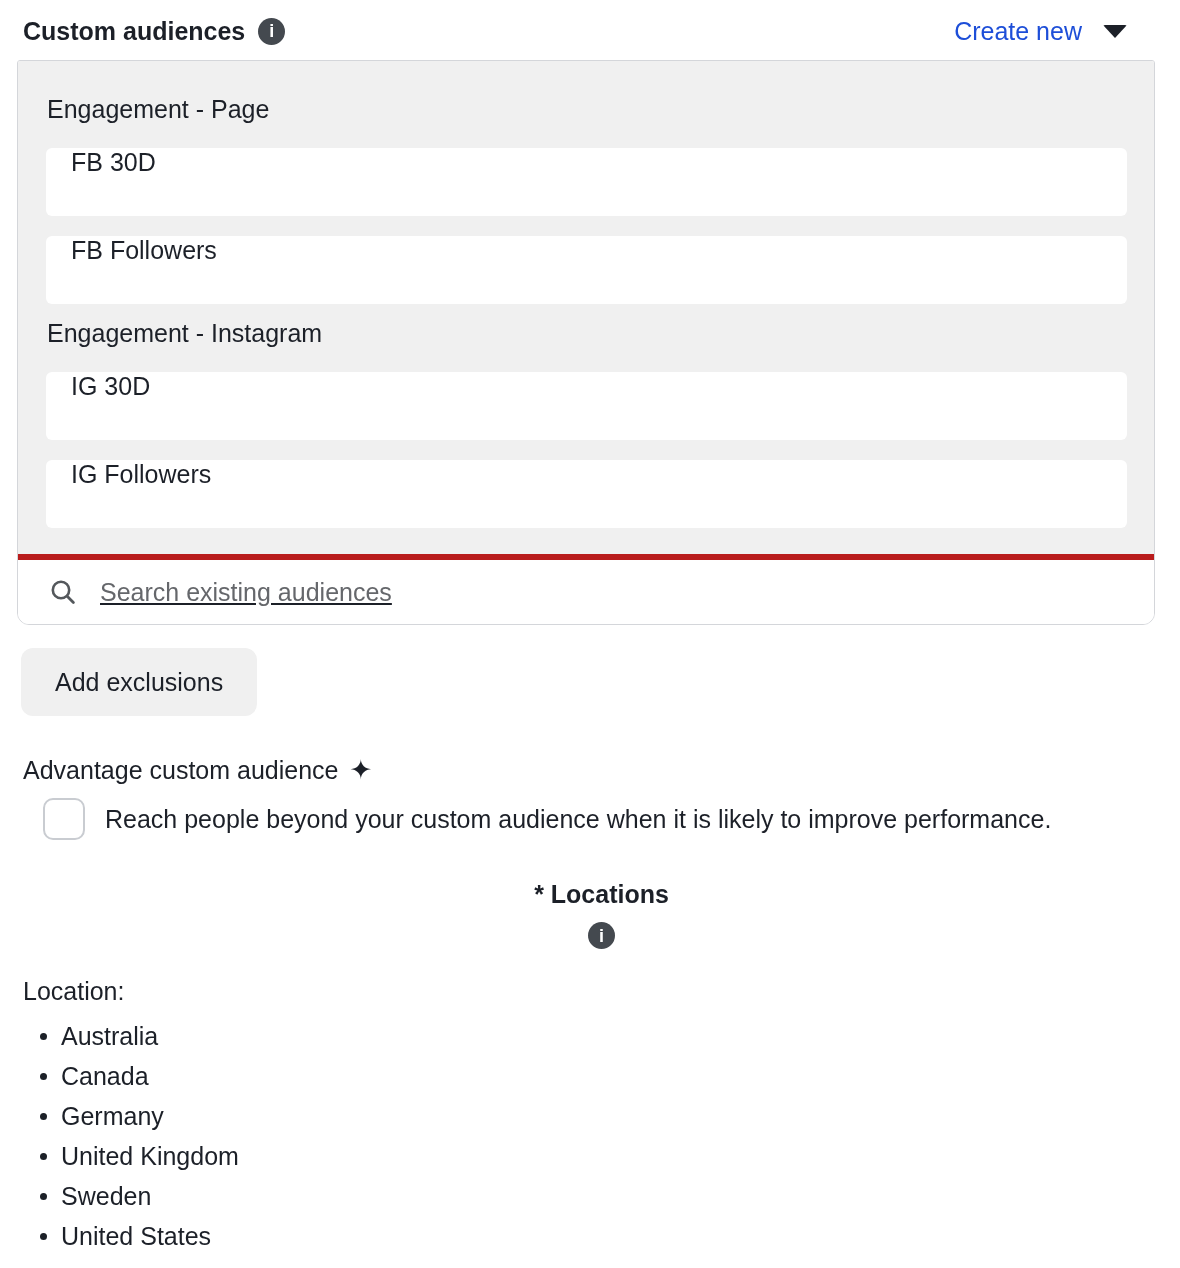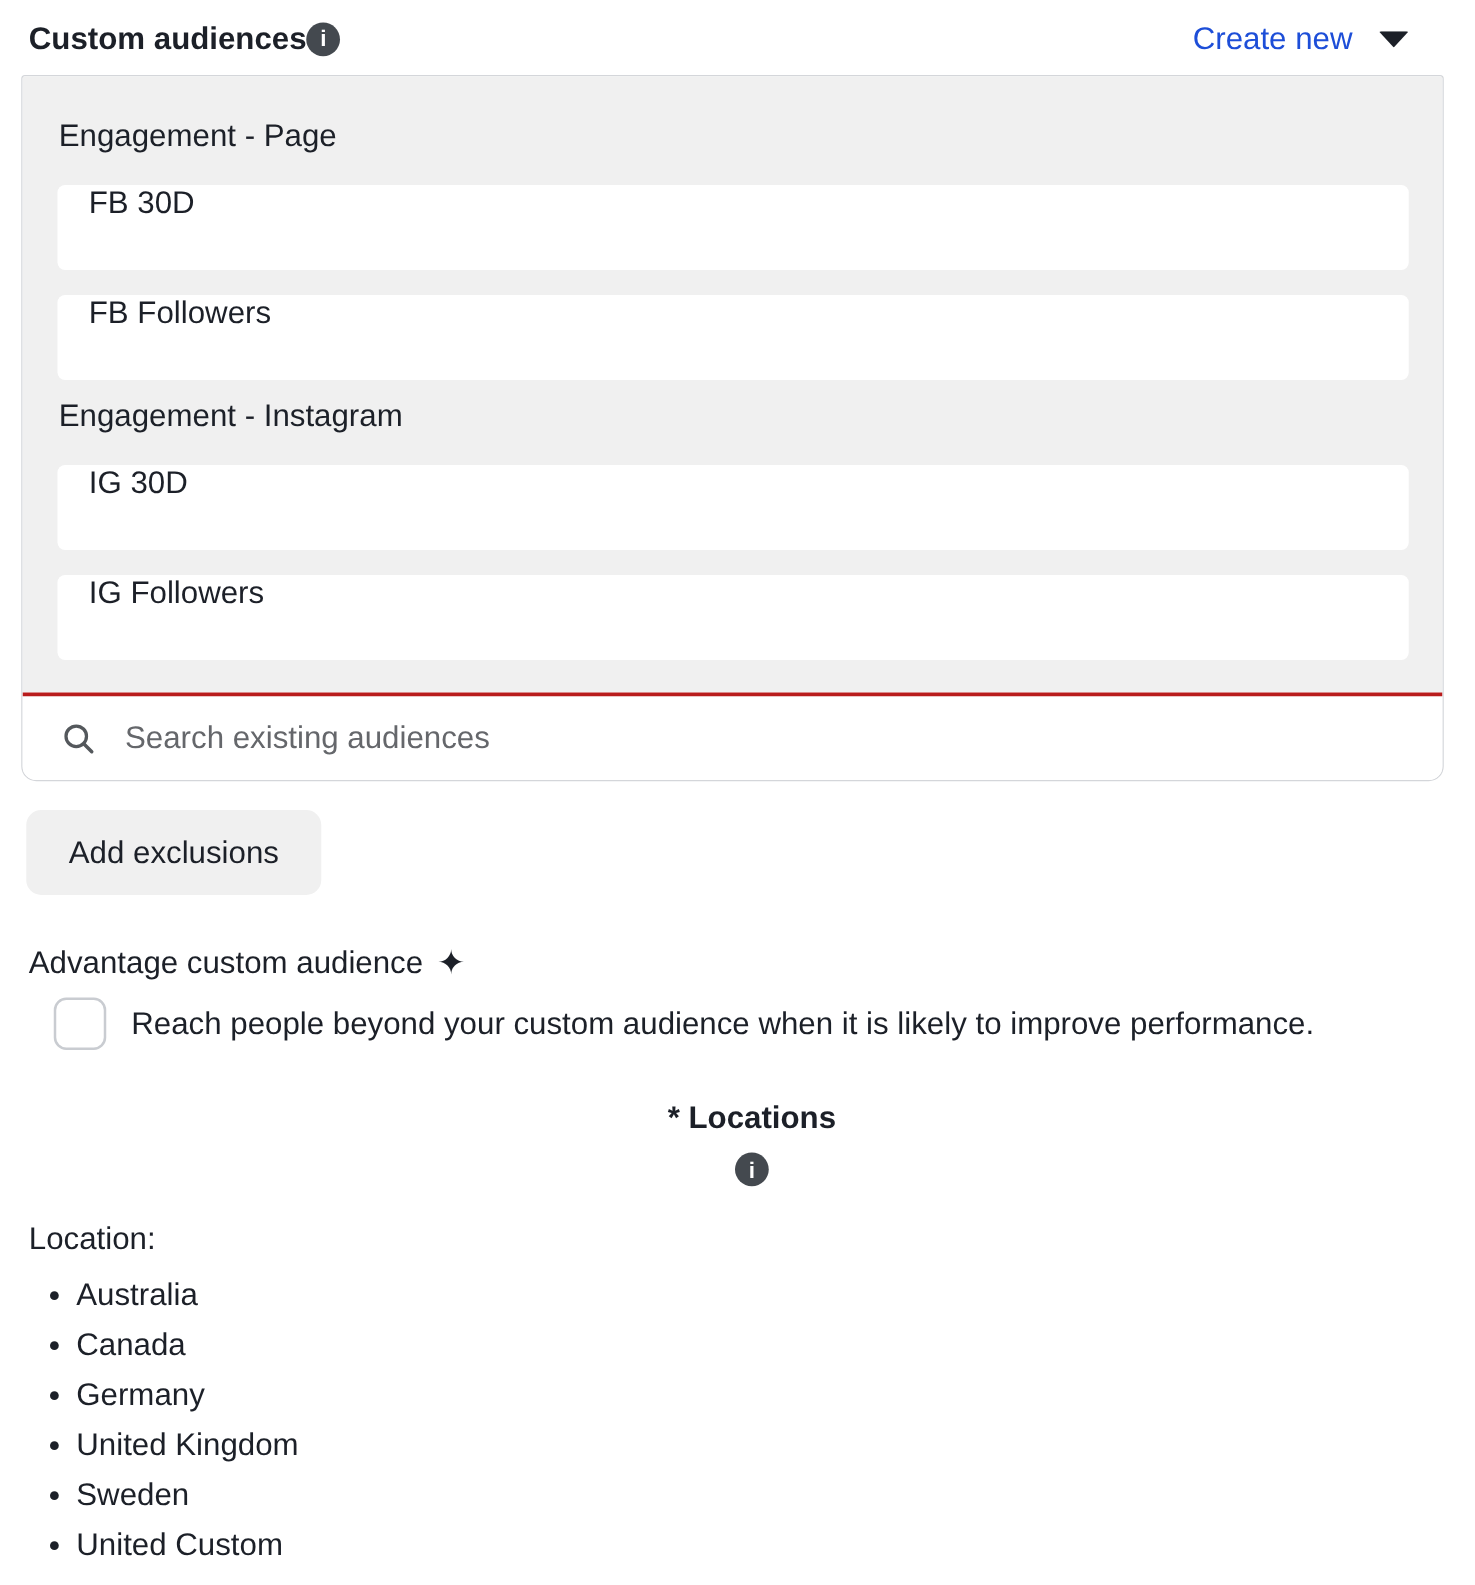--- a/index.html
+++ b/index.html
@@ -15,20 +15,21 @@
   
   .header {
     display: flex;
     justify-content: space-between;
     align-items: center;
     padding: 16px 53px 0 23px;
   }
   .title-wrap {
     display: flex;
     align-items: center;
+    gap: 13px;
   }
   .page-title {
     font-size: 25px;
     font-weight: bold;
     line-height: 30px;
   }
   .info-icon {
     width: 27px;
     height: 27px;
     border-radius: 50%;
@@ -88,25 +89,26 @@
     align-items: flex-start;
     padding-left: 25px;
     font-size: 25px;
     margin-bottom: 20px;
     cursor: pointer;
   }
   .group .audience-item:last-child { margin-bottom: 0; }
 
   .search-row {
     background: #ffffff;
-    border-top: 3px solid #b91c1c;
+    border-top: 6px solid #b91c1c;
     height: 70px;
     display: flex;
     align-items: center;
     padding: 0 20px 0 31px;
+    text-decoration: underline;
   }
   .search-icon { flex: 0 0 auto; display: flex; }
   .search-input {
     border: none;
     outline: none;
     font-family: inherit;
     font-size: 25px;
     color: #1c2028;
     margin-left: 21px;
     flex: 1;
@@ -292,18 +294,18 @@
   <li class="location-item">
     <span class="bullet-dot"></span>
     <span>United Kingdom</span>
   </li>
   <li class="location-item">
     <span class="bullet-dot"></span>
     <span>Sweden</span>
   </li>
   <li class="location-item">
     <span class="bullet-dot"></span>
-    <span>United Custom</span>
+    <span>United States</span>
   </li>
 </ul>
 
 
 
 
 </body></html>

